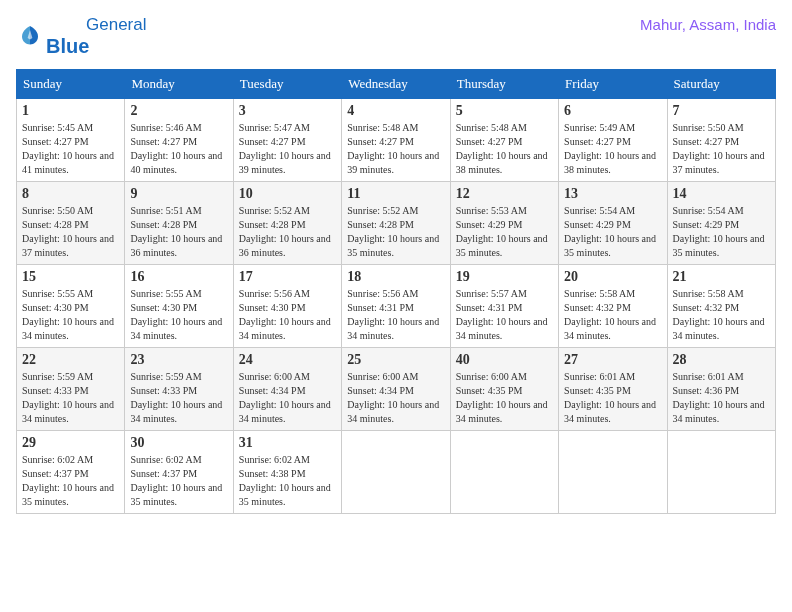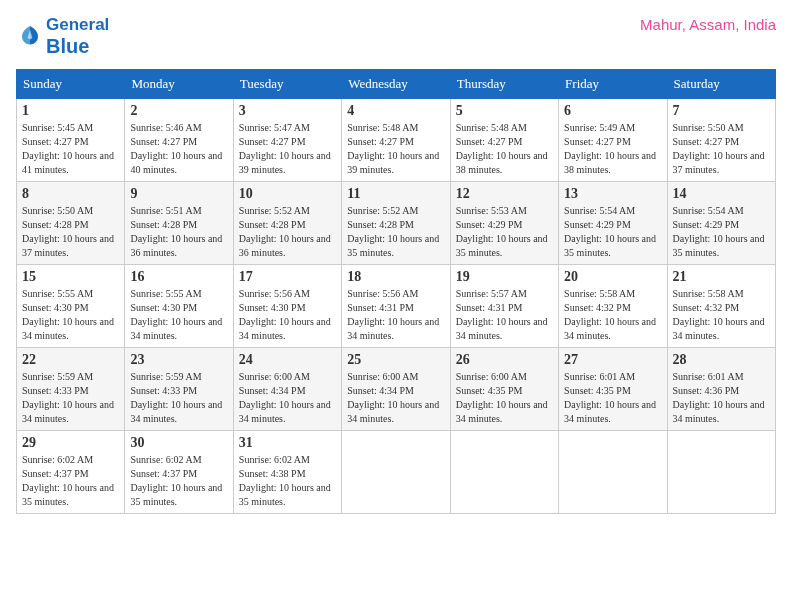--- a/index.html
+++ b/index.html
@@ -28,21 +28,21 @@
     .title-section {
       text-align: right;
     }
     .month-title {
       font-size: 32px;
       font-weight: bold;
       color: #333;
     }
     .location {
       font-size: 15px;
-      color: #ec4899;
+      color: #8b5cf6;
     }
     .calendar {
       width: 100%;
       border-collapse: collapse;
       font-size: 11px;
       font-family: Liberation Serif, serif;
     }
     .calendar th {
       background: #1a6bbf;
       color: #fff;
@@ -85,21 +85,21 @@
 <div class="header">
   <div class="logo">
     <div>
       <svg class="logo-icon" viewBox="0 0 30 30" xmlns="http://www.w3.org/2000/svg">
         <path d="M15 5 C15 5, 25 10, 25 18 C25 24, 20 28, 15 28" fill="#1a6bbf"></path>
         <path d="M15 5 C15 5, 5 10, 5 18 C5 24, 10 28, 15 28" fill="#4a9fd4"></path>
         <path d="M15 10 L18 20 L15 22 L12 20 Z" fill="#fff" opacity="0.6"></path>
       </svg>
     </div>
     <div style="margin-left:4px;">
-      <div style="font-size:17px; font-weight:bold; color:#1a6bbf; line-height:1.1;">General</div>
+      <div style="font-size:17px; font-weight:normal; color:#1a6bbf; line-height:1.1;margin-left:40px;">General</div>
       <div style="font-size:20px; font-weight:bold; color:#1a6bbf; line-height:1.1;">Blue</div>
     </div>
   </div>
   <div class="title-section">
     <div class="location">Mahur, Assam, India</div>
   </div>
 </div>
 
 <table class="calendar">
   <thead>
@@ -315,21 +315,21 @@
       </td>
         <td>
         <span class="day-number">25</span>
         <div class="day-info">
           Sunrise: 6:00 AM<br>
           Sunset: 4:34 PM<br>
           Daylight: 10 hours and 34 minutes.
         </div>
       </td>
         <td>
-        <span class="day-number">26</span>
+        <span class="day-number">40</span>
         <div class="day-info">
           Sunrise: 6:00 AM<br>
           Sunset: 4:35 PM<br>
           Daylight: 10 hours and 34 minutes.
         </div>
       </td>
         <td>
         <span class="day-number">27</span>
         <div class="day-info">
           Sunrise: 6:01 AM<br>

